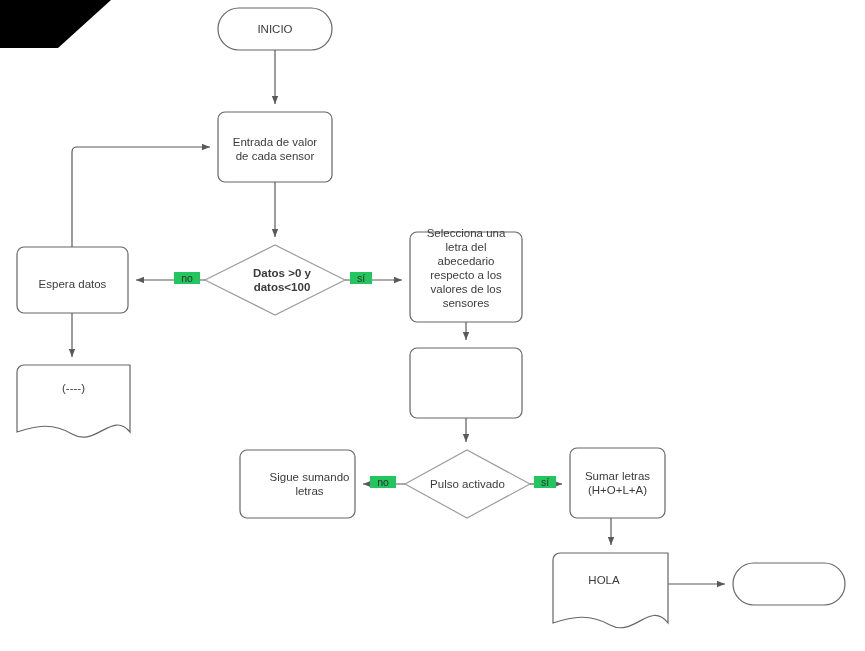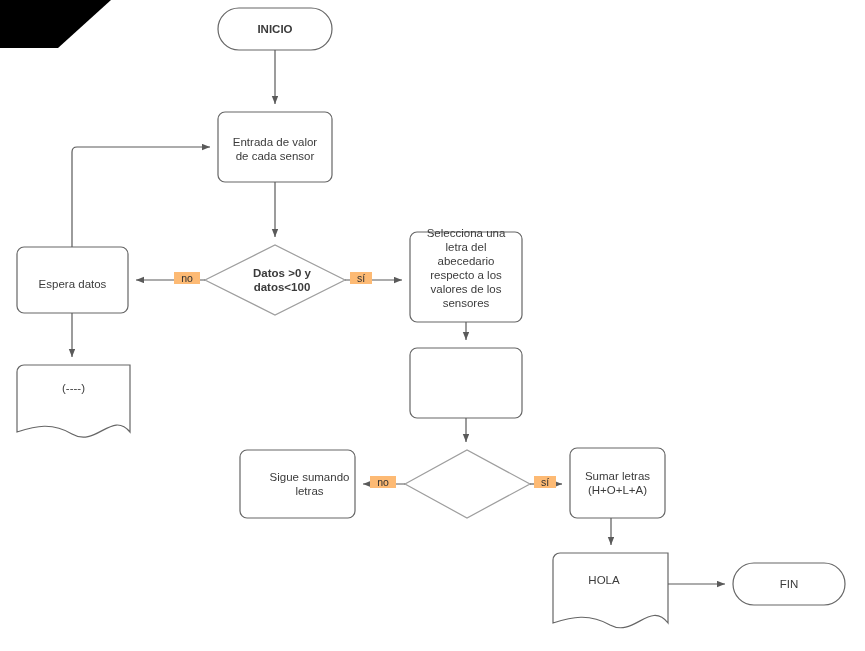--- a/index.html
+++ b/index.html
@@ -37,21 +37,21 @@
     pointer-events: none;
     white-space: pre-line;
   }
   .edge-label {
     position: absolute;
     color: #2f2f2f;
     font-size: 10.5px;
     line-height: 12px;
     font-family: "Liberation Sans", sans-serif;
     text-align: center;
-    background: #fdba74;
+    background: #22c55e;
     padding: 0 2px;
   }
 </style>
 </head>
 <body>
 
 <div id="canvas">
 
   <svg id="flow-svg" viewBox="0 0 865 651" xmlns="http://www.w3.org/2000/svg">
     <defs>
@@ -112,50 +112,50 @@
       <line x1="405" y1="484" x2="363" y2="484" marker-end="url(#arrow)"></line>
 
       <line x1="530" y1="484" x2="562" y2="484" marker-end="url(#arrow)"></line>
 
       <line x1="611" y1="518" x2="611" y2="545" marker-end="url(#arrow)"></line>
 
       <line x1="668" y1="584" x2="725" y2="584" marker-end="url(#arrow)"></line>
     </g>
   </svg>
 
-  <div class="node-label" style="left:218px; top:8px; width:114px; height:42px;font-weight:bold;">INICIO</div>
+  <div class="node-label" style="left:218px; top:8px; width:114px; height:42px;">INICIO</div>
 
   <div class="node-label" style="left:218px; top:114px; width:114px; height:70px;">Entrada de valor
 de cada sensor</div>
 
   <div class="node-label" style="left:223px; top:248px; width:118px; height:64px;font-weight:bold;">Datos &gt;0 y
 datos&lt;100</div>
 
   <div class="node-label" style="left:17px; top:247px; width:111px; height:74px;">Espera datos</div>
 
   <div class="node-label" style="left:17px; top:368px; width:113px; height:40px;">(----)</div>
 
   <div class="node-label" style="left:410px; top:232px; width:112px; height:72px;">Selecciona una
 letra del
 abecedario
 respecto a los
 valores de los
 sensores</div>
 
 
+  <div class="node-label" style="left:405px; top:452px; width:125px; height:64px;">Pulso activado</div>
 
   <div class="node-label" style="left:240px; top:450px; width:115px; height:68px;margin-left:12px;">Sigue sumando
 letras</div>
 
   <div class="node-label" style="left:570px; top:448px; width:95px; height:70px;">Sumar letras
 (H+O+L+A)</div>
 
   <div class="node-label" style="left:553px; top:560px; width:102px; height:40px;">HOLA</div>
 
-  <div class="node-label" style="left:733px; top:563px; width:112px; height:42px;">FIN</div>
 
   <div class="edge-label" style="left:174px; top:272px; width:22px;">no</div>
 
   <div class="edge-label" style="left:350px; top:272px; width:18px;">sí</div>
 
   <div class="edge-label" style="left:370px; top:476px; width:22px;">no</div>
 
   <div class="edge-label" style="left:534px; top:476px; width:18px;">sí</div>
 
 </div>

